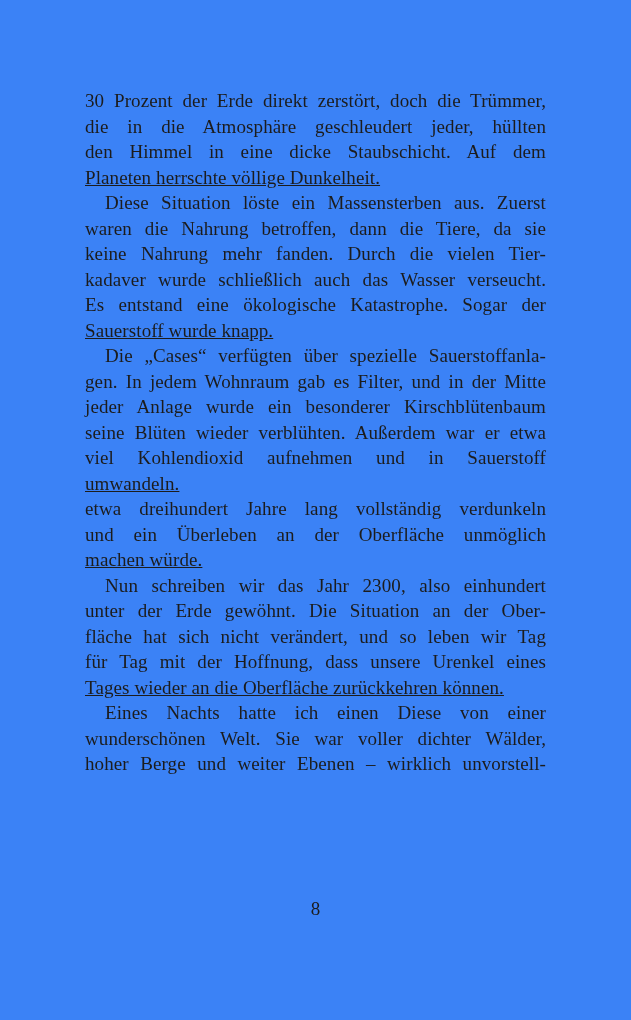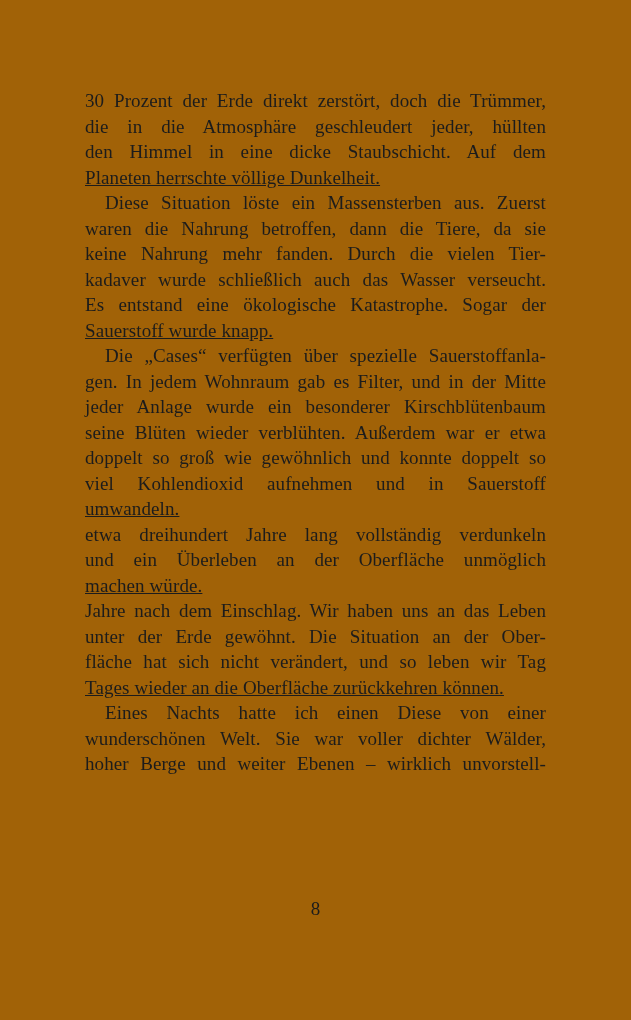--- a/index.html
+++ b/index.html
@@ -4,21 +4,21 @@
 <style>
   html, body {
     margin: 0;
     padding: 0;
     background: #ffffff;
   }
   .page {
     position: relative;
     width: 631px;
     height: 1020px;
-    background: #a16207;
+    background: #3b82f6;
     font-family: "Liberation Serif", serif;
     color: #1c1c1c;
     overflow: hidden;
   }
   .text-block {
     position: absolute;
     left: 85px;
     top: 88px;
     width: 461px;
   }
@@ -73,35 +73,35 @@
       <span class="line">kadaver wurde schließlich auch das Wasser verseucht.</span>
       <span class="line">Es entstand eine ökologische Katastrophe. Sogar der</span>
       <span class="line last">Sauerstoff wurde knapp.</span>
     </p>
 
     <p class="para">
       <span class="line indent">Die „Cases“ verfügten über spezielle Sauerstoffanla-</span>
       <span class="line">gen. In jedem Wohnraum gab es Filter, und in der Mitte</span>
       <span class="line">jeder Anlage wurde ein besonderer Kirschblütenbaum</span>
       <span class="line">seine Blüten wieder verblühten. Außerdem war er etwa</span>
-      <span class="line">doppelt so groß wie gewöhnlich und konnte doppelt so</span>
       <span class="line">viel Kohlendioxid aufnehmen und in Sauerstoff</span>
       <span class="line last">umwandeln.</span>
     </p>
 
     <p class="para">
       <span class="line">etwa dreihundert Jahre lang vollständig verdunkeln</span>
       <span class="line">und ein Überleben an der Oberfläche unmöglich</span>
       <span class="line last">machen würde.</span>
     </p>
 
     <p class="para">
-      <span class="line">Jahre nach dem Einschlag. Wir haben uns an das Leben</span>
+      <span class="line indent">Nun schreiben wir das Jahr 2300, also einhundert</span>
       <span class="line">unter der Erde gewöhnt. Die Situation an der Ober-</span>
       <span class="line">fläche hat sich nicht verändert, und so leben wir Tag</span>
+      <span class="line">für Tag mit der Hoffnung, dass unsere Urenkel eines</span>
       <span class="line last">Tages wieder an die Oberfläche zurückkehren können.</span>
     </p>
 
     <p class="para">
       <span class="line indent">Eines Nachts hatte ich einen Diese von einer</span>
       <span class="line">wunderschönen Welt. Sie war voller dichter Wälder,</span>
       <span class="line">hoher Berge und weiter Ebenen – wirklich unvorstell-</span>
     </p>
 
   </div>

